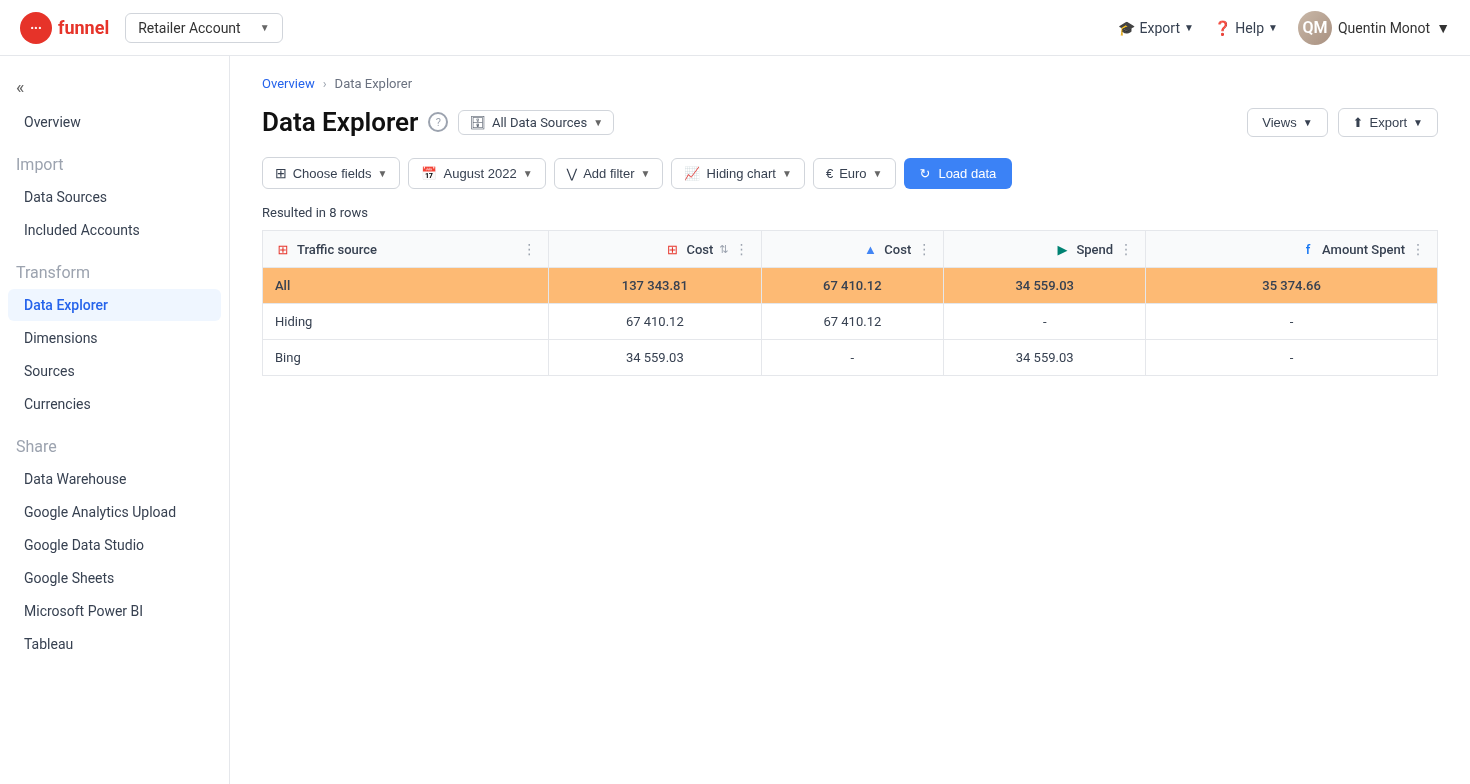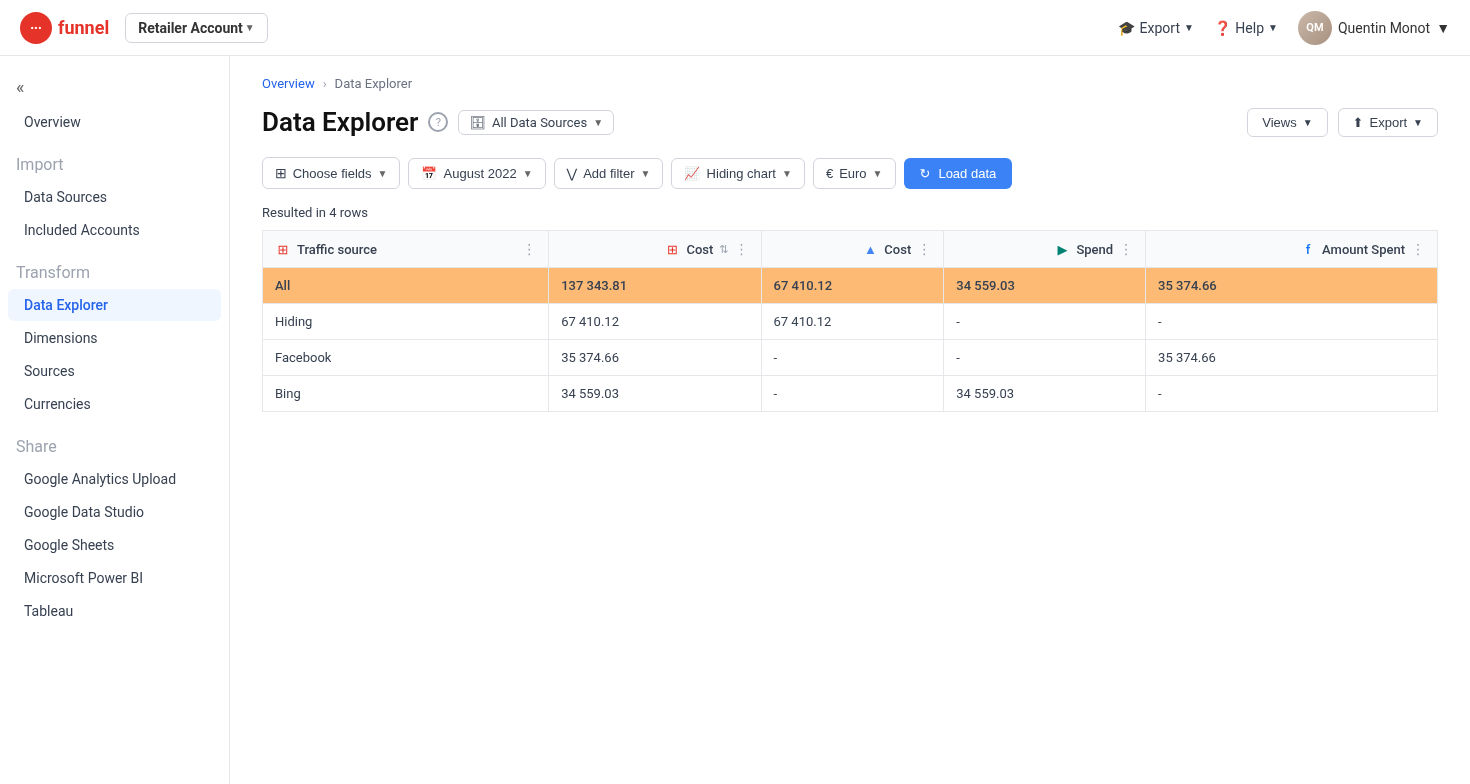--- a/index.html
+++ b/index.html
@@ -3,28 +3,28 @@
   <meta charset="utf-8">
   <style>
     * { box-sizing: border-box; margin: 0; padding: 0; }
     body { font-family: -apple-system, BlinkMacSystemFont, 'Segoe UI', Roboto, sans-serif; font-size: 14px; color: #333; background: #fff; display: flex; flex-direction: column; height: 100vh; overflow: hidden; }
 
     
     .topnav { display: flex; align-items: center; height: 56px; border-bottom: 1px solid #e5e7eb; padding: 0 20px; gap: 16px; background: #fff; flex-shrink: 0; }
     .logo { display: flex; align-items: center; gap: 6px; font-weight: 700; font-size: 18px; color: #e63329; }
     .logo-icon { width: 32px; height: 32px; background: #e63329; border-radius: 50%; display: flex; align-items: center; justify-content: center; }
     .logo-icon span { color: white; font-size: 12px; font-weight: 900; }
-    .account-selector { display: flex; align-items: center; gap: 2px; padding: 6px 12px; border: 1px solid #d1d5db; border-radius: 6px; cursor: pointer; font-size: 14px; font-weight: 700; }
+    .account-selector { display: flex; align-items: center; gap: 19px; padding: 6px 12px; border: 1px solid #d1d5db; border-radius: 6px; cursor: pointer; font-size: 14px; font-weight: 400; }
     .account-selector .chevron { font-size: 10px; color: #666; }
     .nav-spacer { flex: 1; }
     .nav-actions { display: flex; align-items: center; gap: 20px; }
     .nav-btn { display: flex; align-items: center; gap: 4px; font-size: 14px; color: #374151; cursor: pointer; }
     .nav-btn .chevron { font-size: 10px; }
     .avatar { width: 34px; height: 34px; border-radius: 50%; background: #c9b8a8; display: flex; align-items: center; justify-content: center; overflow: hidden; }
-    .avatar-placeholder { background: linear-gradient(135deg, #c9b8a8 0%, #a89080 100%); width: 100%; height: 100%; display: flex; align-items: center; justify-content: center; font-size: 11px; color: white; font-weight: 600; }
+    .avatar-placeholder { background: linear-gradient(135deg, #c9b8a8 0%, #a89080 100%); width: 100%; height: 100%; display: flex; align-items: center; justify-content: center; font-size: 16px; color: white; font-weight: 600; }
     .user-menu { display: flex; align-items: center; gap: 6px; cursor: pointer; }
 
     
     .layout { display: flex; flex: 1; overflow: hidden; }
 
     
     .sidebar { width: 230px; border-right: 1px solid #e5e7eb; background: #fff; overflow-y: auto; flex-shrink: 0; padding-top: 12px; }
     .sidebar-collapse { padding: 8px 16px; cursor: pointer; font-size: 18px; color: #666; }
     .sidebar-section-label { font-size: 16px; color: #9ca3af; font-weight: 400; padding: 16px 16px 6px; text-transform: none; letter-spacing: 0; }
     .sidebar-item { padding: 8px 16px; cursor: pointer; font-size: 14px; color: #374151; border-radius: 6px; margin: 1px 8px; }
@@ -48,21 +48,21 @@
     .toolbar-btn { display: flex; align-items: center; gap: 6px; border: 1px solid #d1d5db; border-radius: 6px; padding: 7px 12px; font-size: 13px; cursor: pointer; background: #fff; color: #374151; }
     .toolbar-btn .chevron { font-size: 10px; color: #666; }
     .btn-load { display: flex; align-items: center; gap: 8px; background: #3b82f6; color: white; border: none; border-radius: 6px; padding: 8px 16px; font-size: 13px; font-weight: 500; cursor: pointer; }
 
     
     .results-count { font-size: 13px; color: #374151; margin-bottom: 10px; }
     .data-table { width: 100%; border-collapse: collapse; font-size: 13px; }
     .data-table th { background: #f9fafb; border: 1px solid #e5e7eb; padding: 10px 12px; text-align: left; font-weight: 500; color: #374151; white-space: nowrap; }
     .data-table th.num { text-align: right; }
     .data-table td { border: 1px solid #e5e7eb; padding: 10px 12px; color: #374151; }
-    .data-table td.num { text-align: left; }
+    .data-table td.num { text-align: center; }
     .data-table tr.all-row { background: #fdba74; font-weight: 500; }
     .col-header { display: flex; align-items: center; justify-content: space-between; gap: 6px; }
     .col-header .left { display: flex; align-items: center; gap: 6px; }
     .col-icon { width: 16px; height: 16px; display: inline-flex; align-items: center; justify-content: center; font-size: 13px; }
     .sort-icon { font-size: 11px; color: #9ca3af; }
     .more-icon { font-size: 14px; color: #9ca3af; cursor: pointer; }
 
     
     .icon-google { color: #4285f4; }
     .icon-bing { color: #008272; }
@@ -125,20 +125,21 @@
     <div class="sidebar-item"><span>Data Sources</span></div>
     <div class="sidebar-item"><span>Included Accounts</span></div>
 
     <div class="sidebar-section-label">Transform</div>
     <div class="sidebar-item active"><span>Data Explorer</span></div>
     <div class="sidebar-item"><span>Dimensions</span></div>
     <div class="sidebar-item"><span>Sources</span></div>
     <div class="sidebar-item"><span>Currencies</span></div>
 
     <div class="sidebar-section-label">Share</div>
+    <div class="sidebar-item"><span>Data Warehouse</span></div>
     <div class="sidebar-item"><span>Google Analytics Upload</span></div>
     <div class="sidebar-item"><span>Google Data Studio</span></div>
     <div class="sidebar-item"><span>Google Sheets</span></div>
     <div class="sidebar-item"><span>Microsoft Power BI</span></div>
     <div class="sidebar-item"><span>Tableau</span></div>
   </aside>
 
   <main class="main">
 
     <div class="breadcrumb">
@@ -195,21 +196,21 @@
         <span>€</span>
         <span>Euro</span>
         <span class="chevron">▼</span>
       </button>
       <button class="btn-load">
         <span>↻</span>
         <span>Load data</span>
       </button>
     </div>
 
-    <div class="results-count">Resulted in 4 rows</div>
+    <div class="results-count">Resulted in 8 rows</div>
 
     <table class="data-table">
       <thead>
         <tr>
           <th>
             <div class="col-header">
               <div class="left">
                 <span class="col-icon icon-funnel">⊞</span>
                 <span>Traffic source</span>
               </div>
@@ -264,27 +265,20 @@
       <td class="num">35 374.66</td>
     </tr>
           <tr>
       <td>Hiding</td>
       <td class="num">67 410.12</td>
       <td class="num">67 410.12</td>
       <td class="num">-</td>
       <td class="num">-</td>
     </tr>
           <tr>
-      <td>Facebook</td>
-      <td class="num">35 374.66</td>
-      <td class="num">-</td>
-      <td class="num">-</td>
-      <td class="num">35 374.66</td>
-    </tr>
-          <tr>
       <td>Bing</td>
       <td class="num">34 559.03</td>
       <td class="num">-</td>
       <td class="num">34 559.03</td>
       <td class="num">-</td>
     </tr>
         </tbody>
     </table>
   </main>
 </div>

